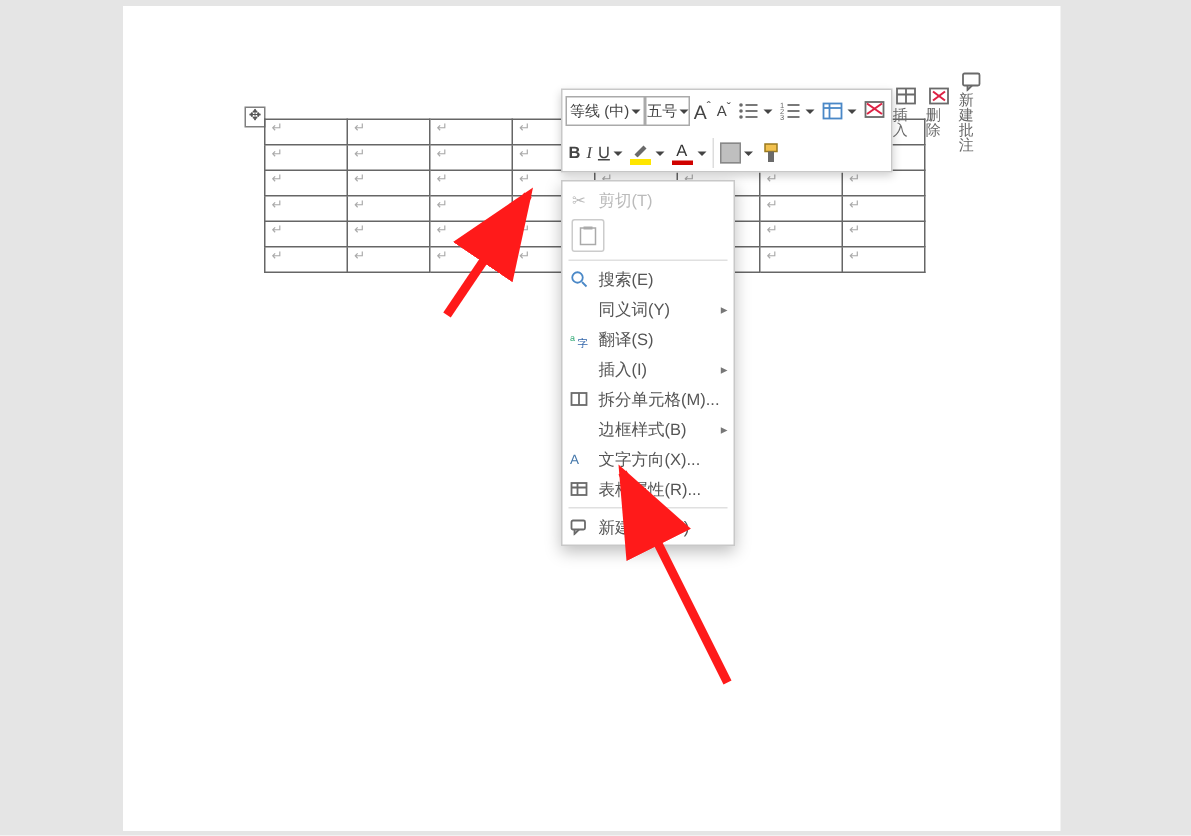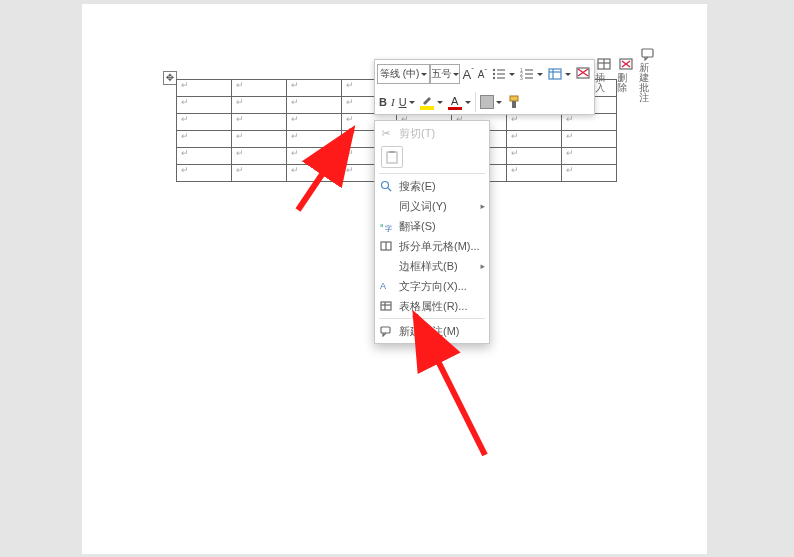--- a/index.html
+++ b/index.html
@@ -263,20 +263,23 @@
       <span>同义词(Y)</span>
     </div>
   <div class="ctx-item">
       <span class="ci">
         <svg width="12" height="12">
           <text x="0" y="7" font-size="6" fill="#3a7">a</text>
           <text x="5" y="11" font-size="7" fill="#36a">字</text>
         </svg>
       </span>
       <span>翻译(S)</span>
+    </div>
+  <div class="ctx-item sub">
+      <span>插入(I)</span>
     </div>
   <div class="ctx-item">
       <span class="ci">
         <svg width="12" height="10">
           <rect class="sv" x="1" y="1" width="10" height="8"></rect>
           <line class="sv" x1="6" y1="1" x2="6" y2="9"></line>
         </svg>
       </span>
       <span>拆分单元格(M)...</span>
     </div>

